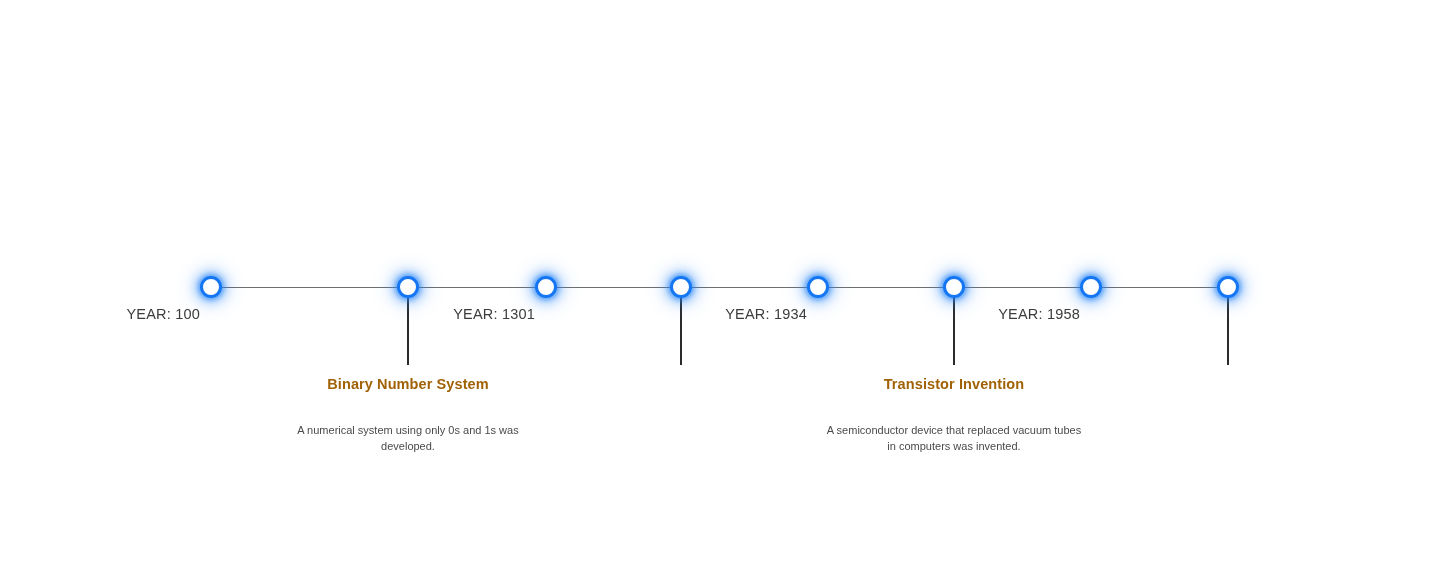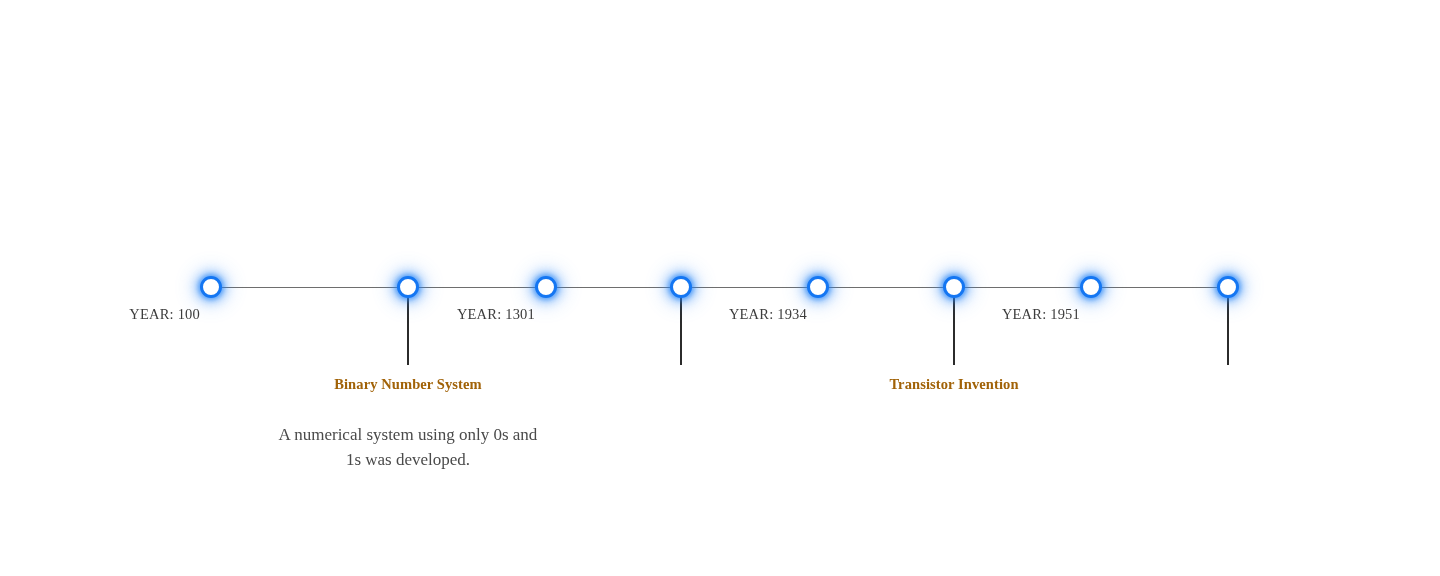--- a/index.html
+++ b/index.html
@@ -12,21 +12,20 @@
     height: 576px;
     font-family: "Liberation Sans", sans-serif;
     color: #333333;
     overflow: hidden;
   }
 
   #timeline-canvas {
     position: relative;
     width: 1440px;
     height: 426px;
-    font-family: Liberation Serif, serif;
   }
 
   
   .axis-line {
     position: absolute;
     height: 1px;
     background: #6e6e6e;
     top: 287px;
   }
 
@@ -87,21 +86,21 @@
 
   .card .title {
     font-size: 14.5px;
     font-weight: bold;
     color: #a16207;
     letter-spacing: 0.1px;
     margin: 0;
     line-height: 1.25;
   }
   .card .desc {
-    font-size: 17px;
+    font-size: 11px;
     color: #4a4a4a;
     line-height: 1.45;
     margin: 0;
   }
   .event.below .card .desc { margin-top: 30px; }
 </style>
 </head>
 <body>
 
 <div id="timeline-canvas">
@@ -131,25 +130,26 @@
       </div>
       <div class="event above" style="left: 818px;">
         <div class="marker"></div>
         <div class="year">YEAR: 1934</div>
       </div>
       <div class="event below" style="left: 954px;">
         <div class="stem" style="height: 78px;"></div>
         <div class="marker"></div>
         <div class="card">
           <p class="title">Transistor Invention</p>
+          <p class="desc">A semiconductor device that replaced vacuum tubes in computers was invented.</p>
         </div>
       </div>
       <div class="event above" style="left: 1091px;">
         <div class="marker"></div>
-        <div class="year">YEAR: 1951</div>
+        <div class="year">YEAR: 1958</div>
       </div>
       <div class="event below" style="left: 1228px;">
         <div class="stem" style="height: 78px;"></div>
         <div class="marker"></div>
         <div class="card">
         </div>
       </div>
     </div>
 </div>
 

